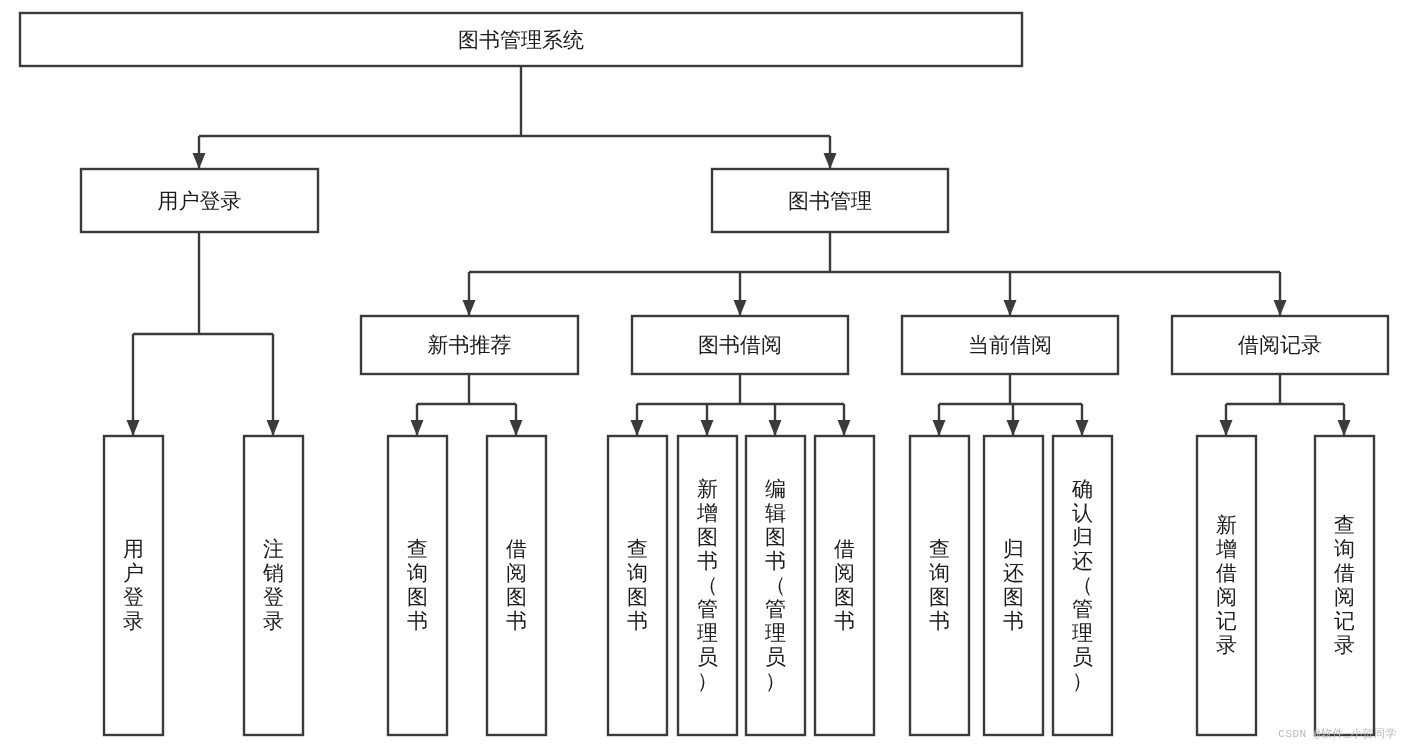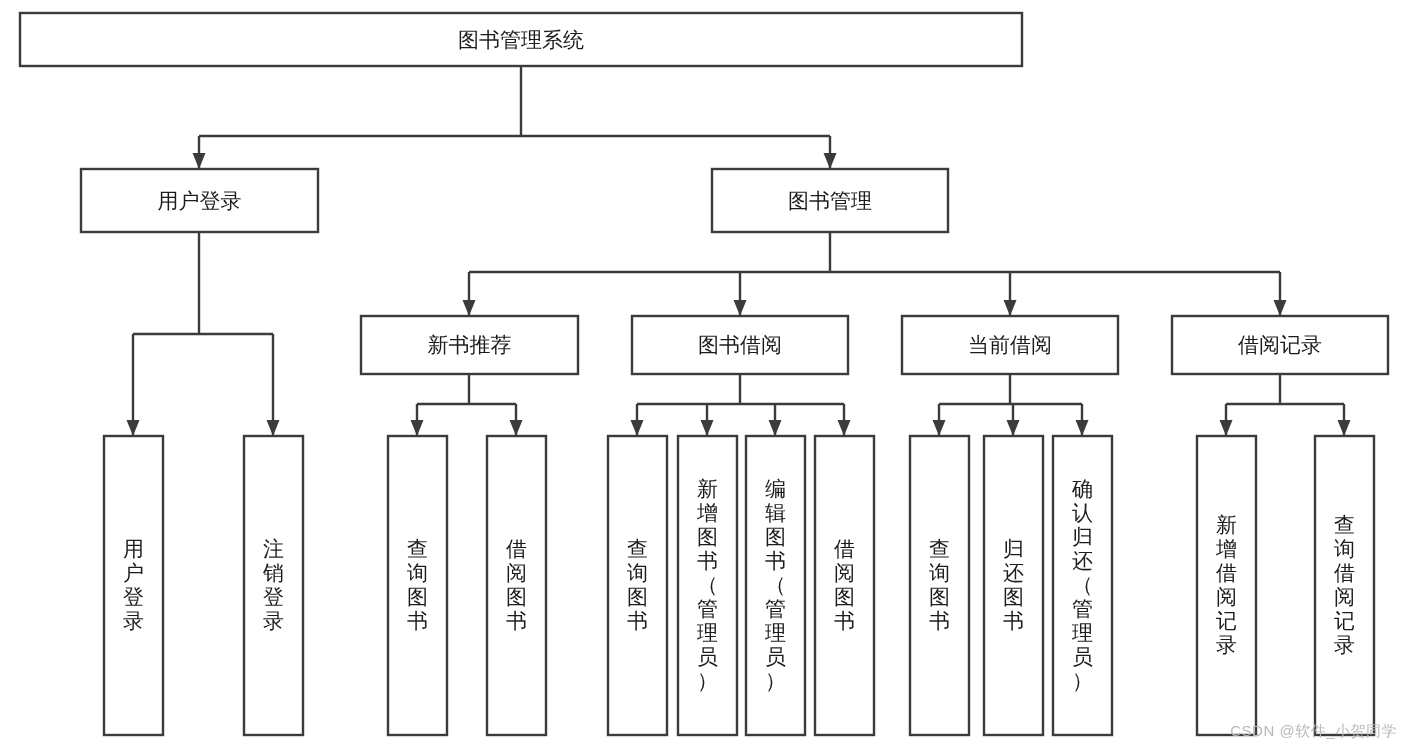--- a/index.html
+++ b/index.html
@@ -14,22 +14,22 @@
     font-size:21px;fill:#1c1c1c;text-anchor:middle;dominant-baseline:middle;
   }
   .leaf-label{
     font-family:"DejaVu Sans","Liberation Sans",sans-serif;
     font-size:21px;fill:#1c1c1c;text-anchor:middle;
   }
   .edge{stroke:#3b3b3b;stroke-width:2.4;fill:none;}
   .arrow-head{fill:#3b3b3b;stroke:none;}
   .watermark{
     position:absolute;right:8px;bottom:6px;
-    font-family:Liberation Sans, sans-serif;
-    font-size:15px;color:#b9b9b9;white-space:nowrap;letter-spacing:0.5px;
+    font-family:Liberation Mono, monospace;
+    font-size:11px;color:#b9b9b9;white-space:nowrap;letter-spacing:0.5px;
   }
 </style>
 </head>
 <body>
 
 <svg id="diagram" viewBox="0 0 1405 747" xmlns="http://www.w3.org/2000/svg">
   <g id="edges-layer">
       <line x1="521" y1="66" x2="521" y2="136" class="edge"></line>
       <line x1="199" y1="136" x2="830" y2="136" class="edge"></line>
       <line x1="199" y1="136" x2="199" y2="168" class="edge"></line>

